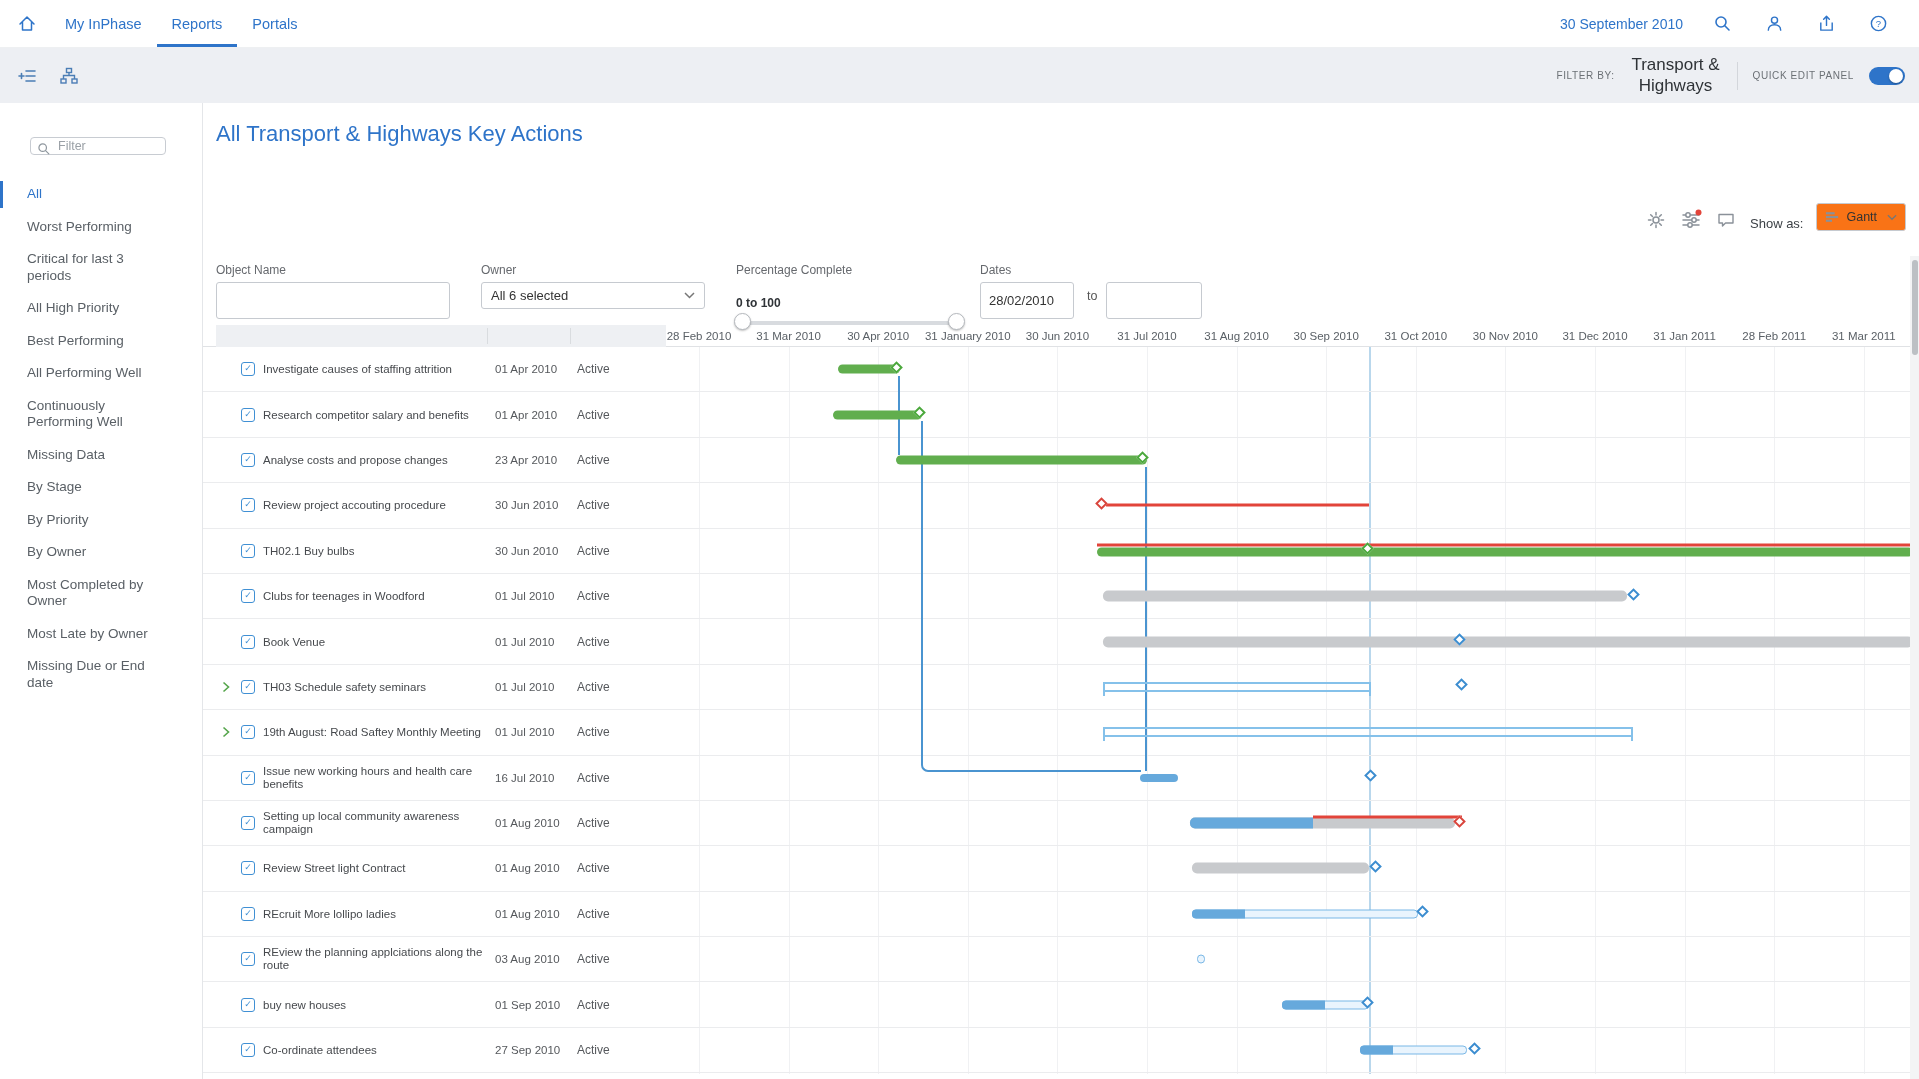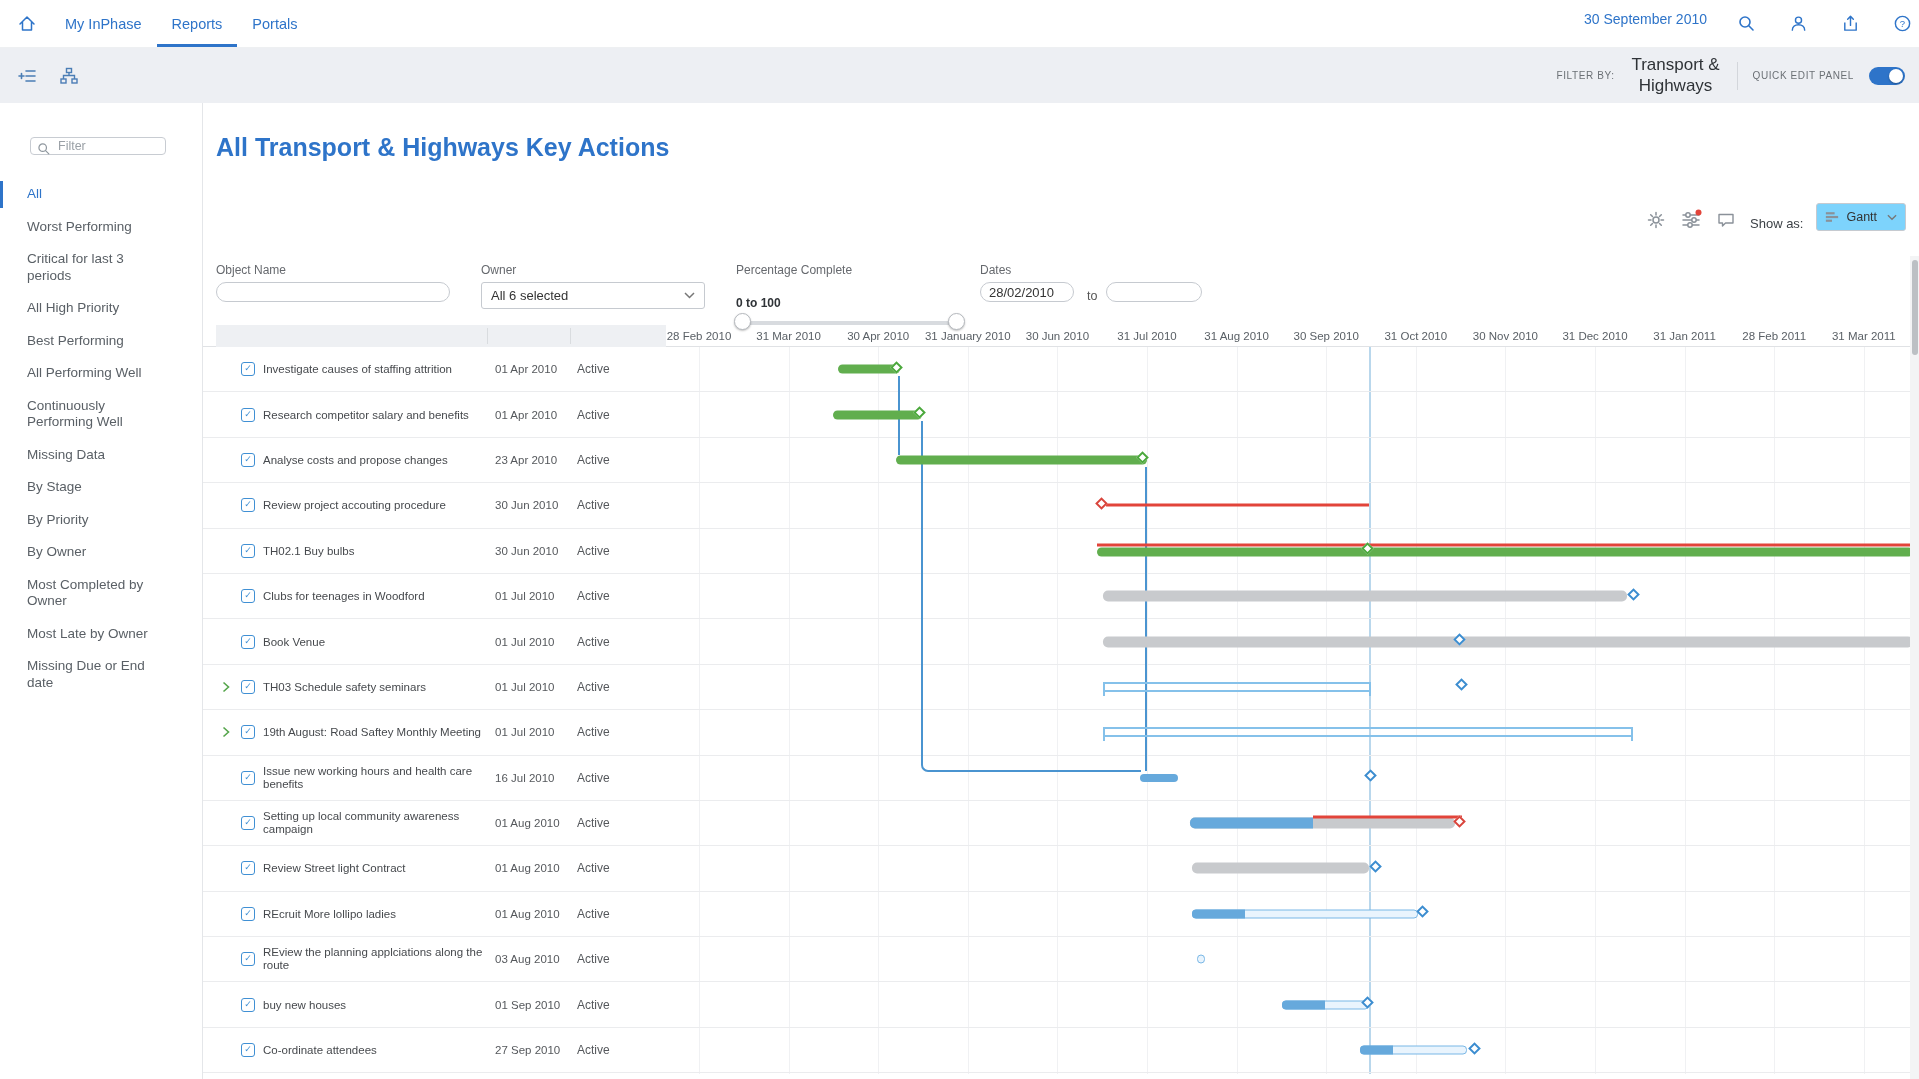--- a/index.html
+++ b/index.html
@@ -7,21 +7,21 @@
     font-family:"Liberation Sans","DejaVu Sans",sans-serif;position:relative}
 
   
   .topnav{position:absolute;left:0;top:0;width:1919px;height:48px;background:#fff;
     display:flex;align-items:center;justify-content:space-between;z-index:20;border-bottom:1px solid #eef0f2}
   .nav-left{display:flex;align-items:center;height:100%;padding-left:14px}
   .icon-btn{display:inline-flex;align-items:center;justify-content:center;width:26px;height:26px;cursor:pointer}
   .nav-links{display:flex;height:100%;margin-left:10px}
   .nav-link{display:flex;align-items:center;height:100%;padding:0 15px;color:#2e74c9;font-size:14.5px;cursor:pointer}
   .nav-link.active{border-bottom:3px solid #2e74c9;padding-top:3px}
-  .nav-right{display:flex;gap:26px;padding-right:4px}
+  .nav-right{display:flex;align-items:center;gap:26px;padding-right:28px}
   .nav-date{color:#2e74c9;font-size:14px;white-space:nowrap}
 
   
   .toolbar{position:absolute;left:0;top:48px;width:1919px;height:55px;background:#edeff3;
     display:flex;align-items:center;z-index:19}
   .tb-icons{display:flex;gap:15px;padding:0 15px}
   .tabs{display:flex;height:100%;margin-left:6px}
   .tab{display:flex;align-items:center;height:100%;padding:0 17px;font-size:14.5px;color:#4a4f55;cursor:pointer}
   .tab.active{color:#2e74c9;border-bottom:3px solid #2e74c9;padding-top:3px}
   .tb-right{margin-left:auto;display:flex;align-items:center;gap:15px;padding-right:14px}
@@ -39,31 +39,31 @@
     font-size:12.5px;color:#444;font-family:inherit;outline:none}
   .side-filter input::placeholder{color:#9aa0a6}
   .side-filter .sicon{position:absolute;left:7px;top:6px;pointer-events:none}
   .side-list{position:absolute;top:75px;left:0;right:0}
   .side-item{position:relative;padding:8px 14px 8px 27px;font-size:13.5px;color:#5a6066;line-height:16.5px;
     cursor:pointer;max-width:185px}
   .side-item.active{color:#2e74c9}
   .side-item.active::before{content:'';position:absolute;left:0;top:3px;bottom:3px;width:3px;background:#2e74c9}
 
   
-  .page-title{position:absolute;left:216px;top:133px;font-size:25px;color:#2e74c9;font-weight:700}
+  .page-title{position:absolute;left:216px;top:121px;font-size:22px;color:#2e74c9;font-weight:400}
   .view-controls{position:absolute;left:1645px;top:201px;display:flex;align-items:flex-end;gap:13px;height:30px;z-index:6}
   .vc-icon{position:relative;display:inline-flex;align-items:center;justify-content:center;width:22px;height:22px;cursor:pointer}
   .showas-label{font-size:13px;color:#3c4146;white-space:nowrap}
-  .showas-dd{display:flex;align-items:center;gap:7px;width:90px;height:28px;background:#7dd3fc;border:1px solid #c6cad0;
+  .showas-dd{display:flex;align-items:center;gap:7px;width:90px;height:28px;background:#f97316;border:1px solid #c6cad0;
     border-radius:3px;padding:0 8px;cursor:pointer}
   .showas-dd .val{font-size:12.5px;color:#333;flex:1}
 
   
   .f-label{position:absolute;font-size:12px;color:#66696e;white-space:nowrap}
-  .f-input{position:absolute;height:20px;border:1px solid #c6cad0;border-radius:11px;background:#fff;font-size:13px;
+  .f-input{position:absolute;height:37px;border:1px solid #c6cad0;border-radius:3px;background:#fff;font-size:13px;
     color:#333;padding:6px 8px;font-family:inherit;outline:none}
   .owner-select{position:absolute;left:481px;top:282px;width:224px;height:27px;border:1px solid #c6cad0;border-radius:3px;
     background:#fff;display:flex;align-items:center;justify-content:space-between;padding:0 9px;font-size:13px;color:#333;cursor:pointer}
   .pct-range{position:absolute;left:736px;top:296px;font-size:12px;font-weight:bold;color:#2f3337}
   .slider-track{position:absolute;left:742px;top:321px;width:214px;height:4px;background:#d8dbdf;border-radius:2px;cursor:pointer}
   .slider-handle{position:absolute;top:313px;width:17px;height:17px;border-radius:50%;background:#fff;
     border:1px solid #b5b9be;box-shadow:0 1px 2px rgba(0,0,0,.25);cursor:grab}
   .to-label{position:absolute;left:1087px;top:289px;font-size:12.5px;color:#555}
 
   

